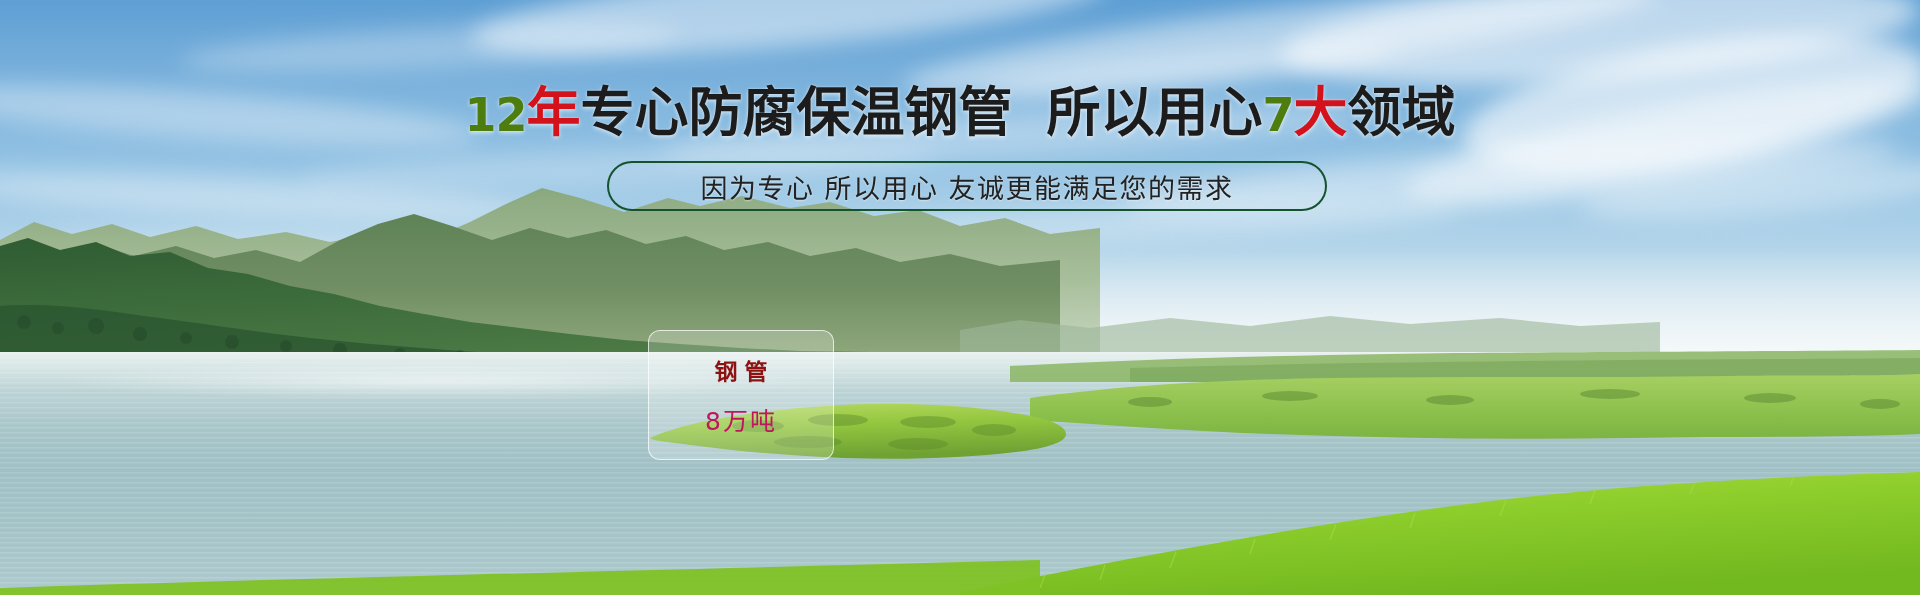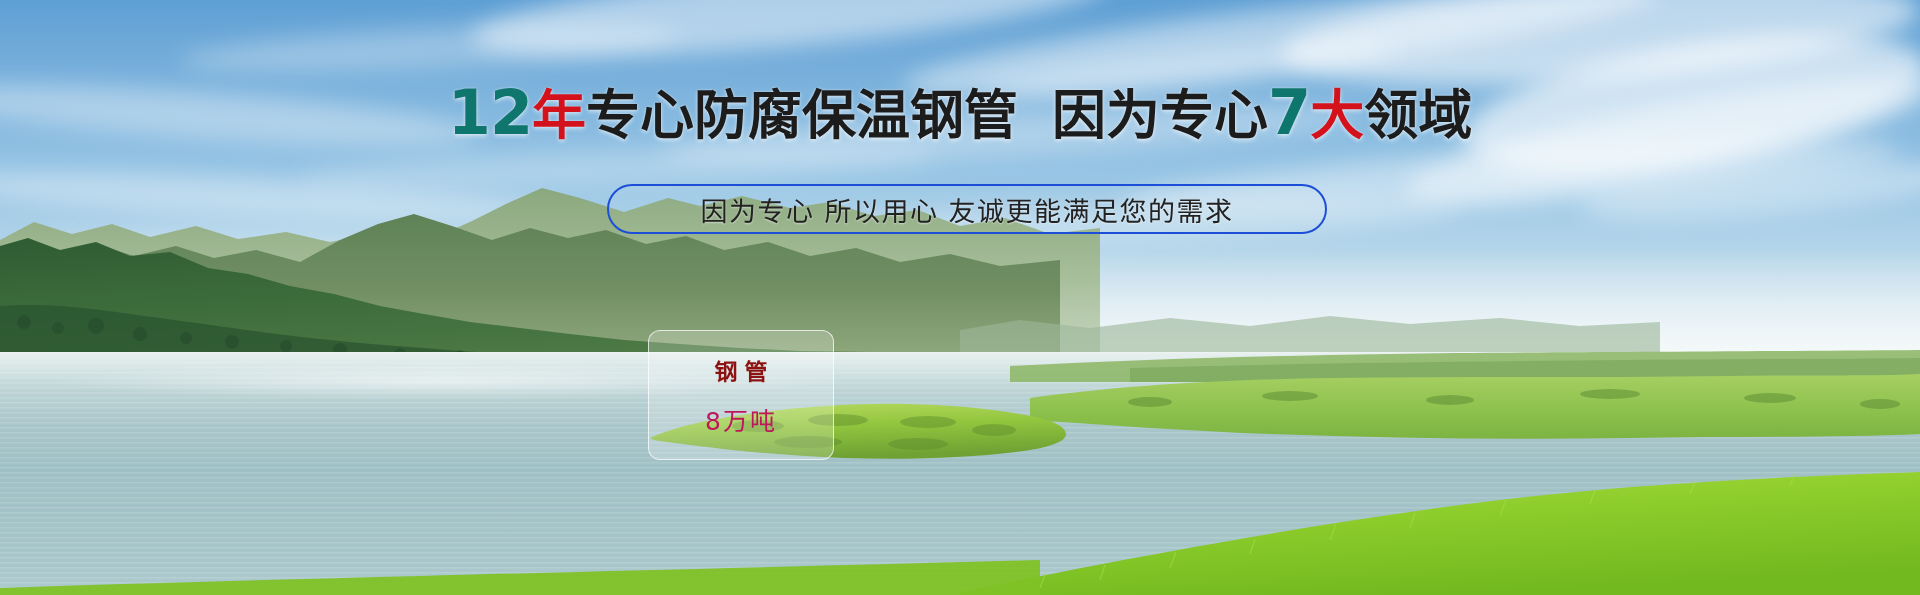--- a/index.html
+++ b/index.html
@@ -122,38 +122,38 @@
     white-space: nowrap;
     font-family: "DejaVu Sans", "Liberation Sans", sans-serif;
     font-weight: bold;
     font-size: 54px;
     line-height: 62px;
     letter-spacing: 0px;
     color: #1c1c1c;
     text-shadow: 0 2px 4px rgba(255,255,255,.55), 0 0 2px rgba(255,255,255,.5);
   }
   .headline .hl-num {
-    color: #0f766e;
-    font-size: 62px;
+    color: #4d7c0f;
+    font-size: 46px;
     letter-spacing: -1px;
   }
   .headline .hl-red {
     color: #d4121c;
   }
   .headline .hl-gap {
     display: inline-block;
     width: 34px;
   }
 
   
   .subtitle-pill {
     position: absolute;
-    left: 607px; top: 184px;
+    left: 607px; top: 161px;
     width: 720px; height: 50px;
-    border: 2px solid #1d4ed8;
+    border: 2px solid #14532d;
     border-radius: 26px;
     display: flex;
     align-items: center;
     justify-content: center;
     background: rgba(255,255,255,0.04);
   }
   .subtitle-text {
     font-family: "DejaVu Sans", "Liberation Sans", sans-serif;
     font-size: 27px;
     font-weight: 500;
@@ -373,21 +373,21 @@
     </svg>
   </div>
 
   <div class="land" style="left:0; top:560px;">
     <svg width="1040" height="35" viewBox="0 0 1040 35">
       <path fill="#7fc226" opacity="0.95" d="M0,28 C120,24 260,20 420,16 C600,11 820,6 1040,0 L1040,35 L0,35 Z"></path>
     </svg>
   </div>
 
   <div class="headline">
-    <span class="hl-num">12</span><span class="hl-red">年</span><span>专心防腐保温钢管</span><span class="hl-gap"></span><span>因为专心</span><span class="hl-num">7</span><span class="hl-red">大</span><span>领域</span>
+    <span class="hl-num">12</span><span class="hl-red">年</span><span>专心防腐保温钢管</span><span class="hl-gap"></span><span>所以用心</span><span class="hl-num">7</span><span class="hl-red">大</span><span>领域</span>
   </div>
 
   <div class="subtitle-pill">
     <span class="subtitle-text">因为专心 所以用心  友诚更能满足您的需求</span>
   </div>
 
   <div class="stats">
 
     <div class="stat-card">
       <div class="stat-label">钢管</div>

